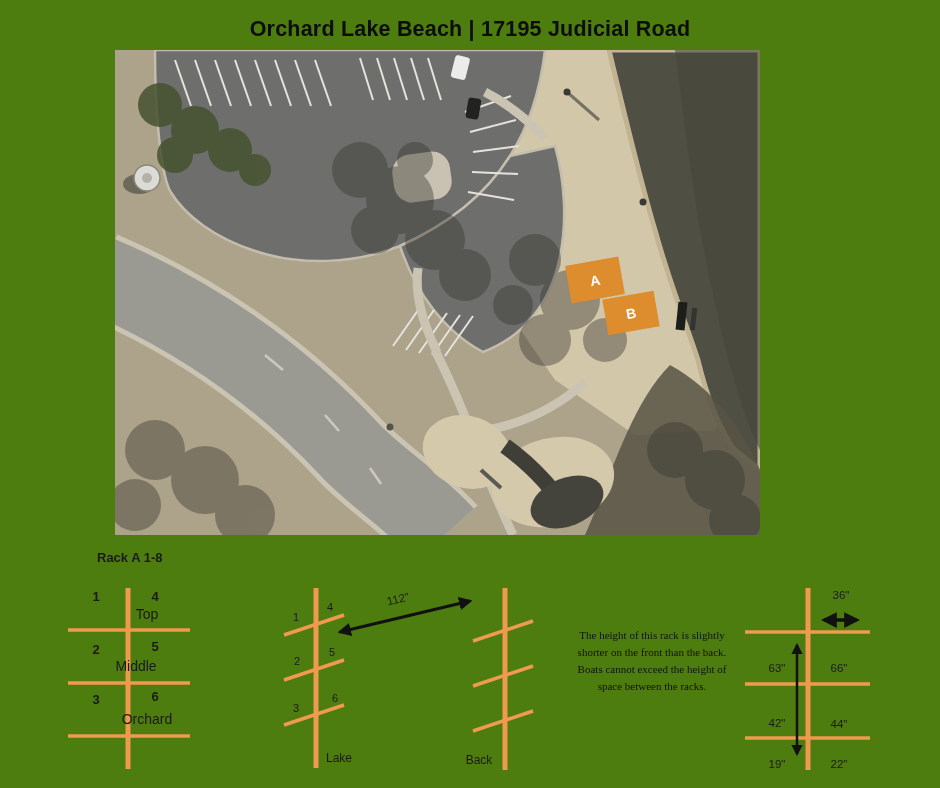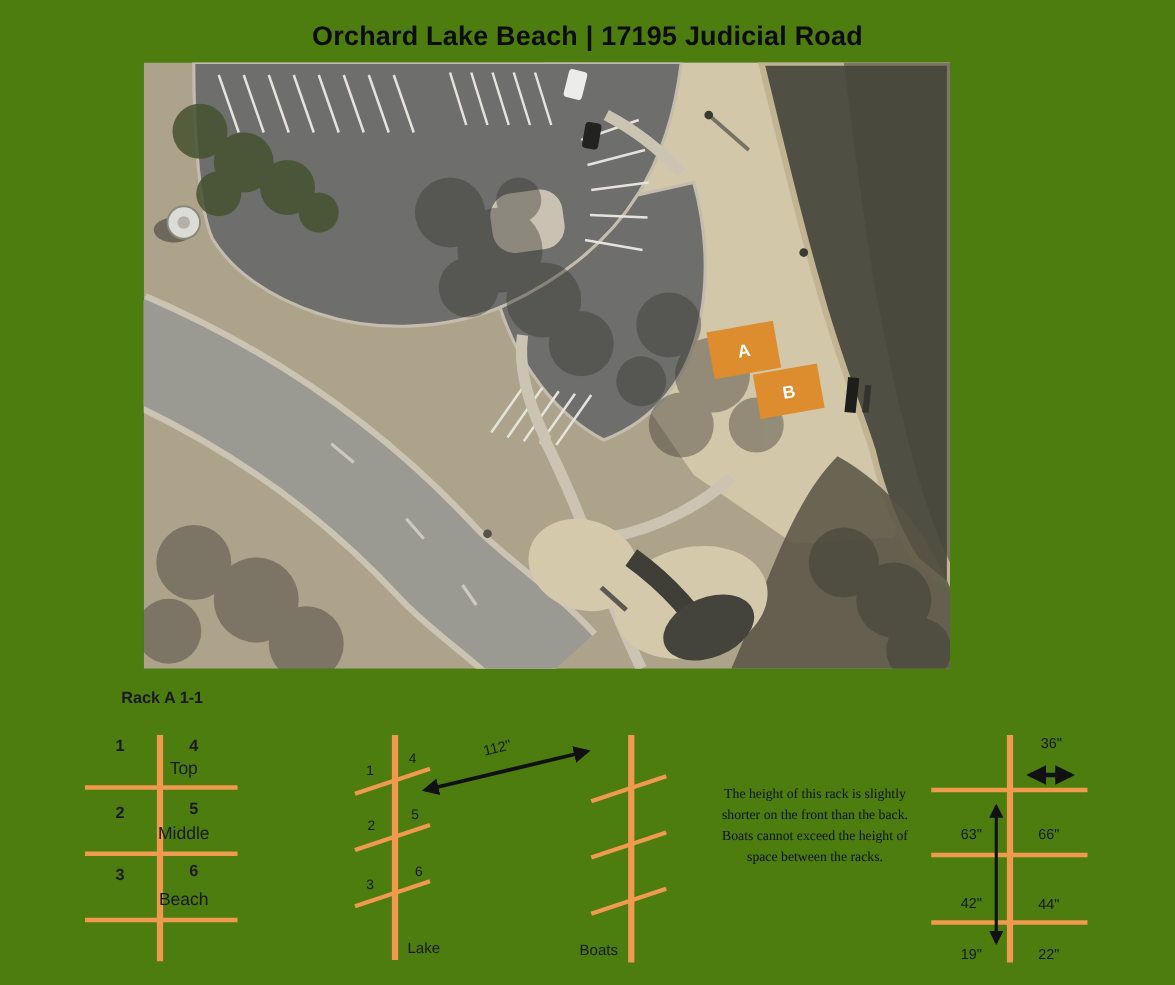--- a/index.html
+++ b/index.html
@@ -143,21 +143,21 @@
         <rect x="-27" y="-19" width="54" height="38" fill="#dd8c2e"></rect>
         <text x="0" y="5.5" text-anchor="middle" font-family="Liberation Sans, sans-serif" font-size="14" font-weight="bold" fill="#ffffff">A</text>
       </g>
       <g transform="translate(516,263) rotate(-10)">
         <rect x="-26" y="-18" width="52" height="36" fill="#dd8c2e"></rect>
         <text x="0" y="5.5" text-anchor="middle" font-family="Liberation Sans, sans-serif" font-size="14" font-weight="bold" fill="#ffffff">B</text>
       </g>
     </svg>
   </div>
 
-  <div id="rack-heading" class="lbl">Rack A 1-1</div>
+  <div id="rack-heading" class="lbl">Rack A 1-8</div>
 
   <svg id="diagram-svg" width="940" height="248" viewBox="0 540 940 248">
     <defs>
       <marker id="ah" viewBox="0 0 8 8" markerWidth="4.5" markerHeight="4.5" refX="6.5" refY="4" orient="auto-start-reverse">
         <path d="M0,0 L8,4 L0,8 Z" fill="#111111"></path>
       </marker>
     </defs>
 
     <g stroke="#ef9a4f">
       <line x1="128" y1="588" x2="128" y2="769" stroke-width="5"></line>
@@ -190,34 +190,34 @@
     </g>
     <line x1="824" y1="620" x2="857" y2="620" stroke="#111111" stroke-width="3.5" marker-start="url(#ah)" marker-end="url(#ah)"></line>
     <line x1="797" y1="645" x2="797" y2="754" stroke="#111111" stroke-width="2.5" marker-start="url(#ah)" marker-end="url(#ah)"></line>
   </svg>
 
   <div class="lbl cx num" style="left:96px;top:589px">1</div>
   <div class="lbl cx num" style="left:155px;top:589px">4</div>
   <div class="lbl cx lvl" style="left:147px;top:606px">Top</div>
   <div class="lbl cx num" style="left:96px;top:642px">2</div>
   <div class="lbl cx num" style="left:155px;top:639px">5</div>
-  <div class="lbl cx lvl" style="left:147px;top:658px">Middle</div>
+  <div class="lbl cx lvl" style="left:136px;top:658px">Middle</div>
   <div class="lbl cx num" style="left:96px;top:692px">3</div>
   <div class="lbl cx num" style="left:155px;top:689px">6</div>
-  <div class="lbl cx lvl" style="left:147px;top:711px">Beach</div>
+  <div class="lbl cx lvl" style="left:147px;top:711px">Orchard</div>
 
   <div class="lbl cx mnum" style="left:296px;top:611px">1</div>
   <div class="lbl cx mnum" style="left:330px;top:601px">4</div>
   <div class="lbl cx mnum" style="left:297px;top:655px">2</div>
   <div class="lbl cx mnum" style="left:332px;top:646px">5</div>
   <div class="lbl cx mnum" style="left:296px;top:702px">3</div>
   <div class="lbl cx mnum" style="left:335px;top:692px">6</div>
   <div class="lbl" id="depth-label" style="left:398px;top:593px">112"</div>
   <div class="lbl cx viewlbl" style="left:339px;top:751px">Lake</div>
-  <div class="lbl cx viewlbl" style="left:479px;top:753px">Boats</div>
+  <div class="lbl cx viewlbl" style="left:479px;top:753px">Back</div>
 
   <div id="note">The height of this rack is slightly shorter on the front than the back. Boats cannot exceed the height of space between the racks.</div>
 
   <div class="lbl cx meas" style="left:841px;top:589px">36"</div>
   <div class="lbl cx meas" style="left:777px;top:662px">63"</div>
   <div class="lbl cx meas" style="left:839px;top:662px">66"</div>
   <div class="lbl cx meas" style="left:777px;top:717px">42"</div>
   <div class="lbl cx meas" style="left:839px;top:718px">44"</div>
   <div class="lbl cx meas" style="left:777px;top:758px">19"</div>
   <div class="lbl cx meas" style="left:839px;top:758px">22"</div>

